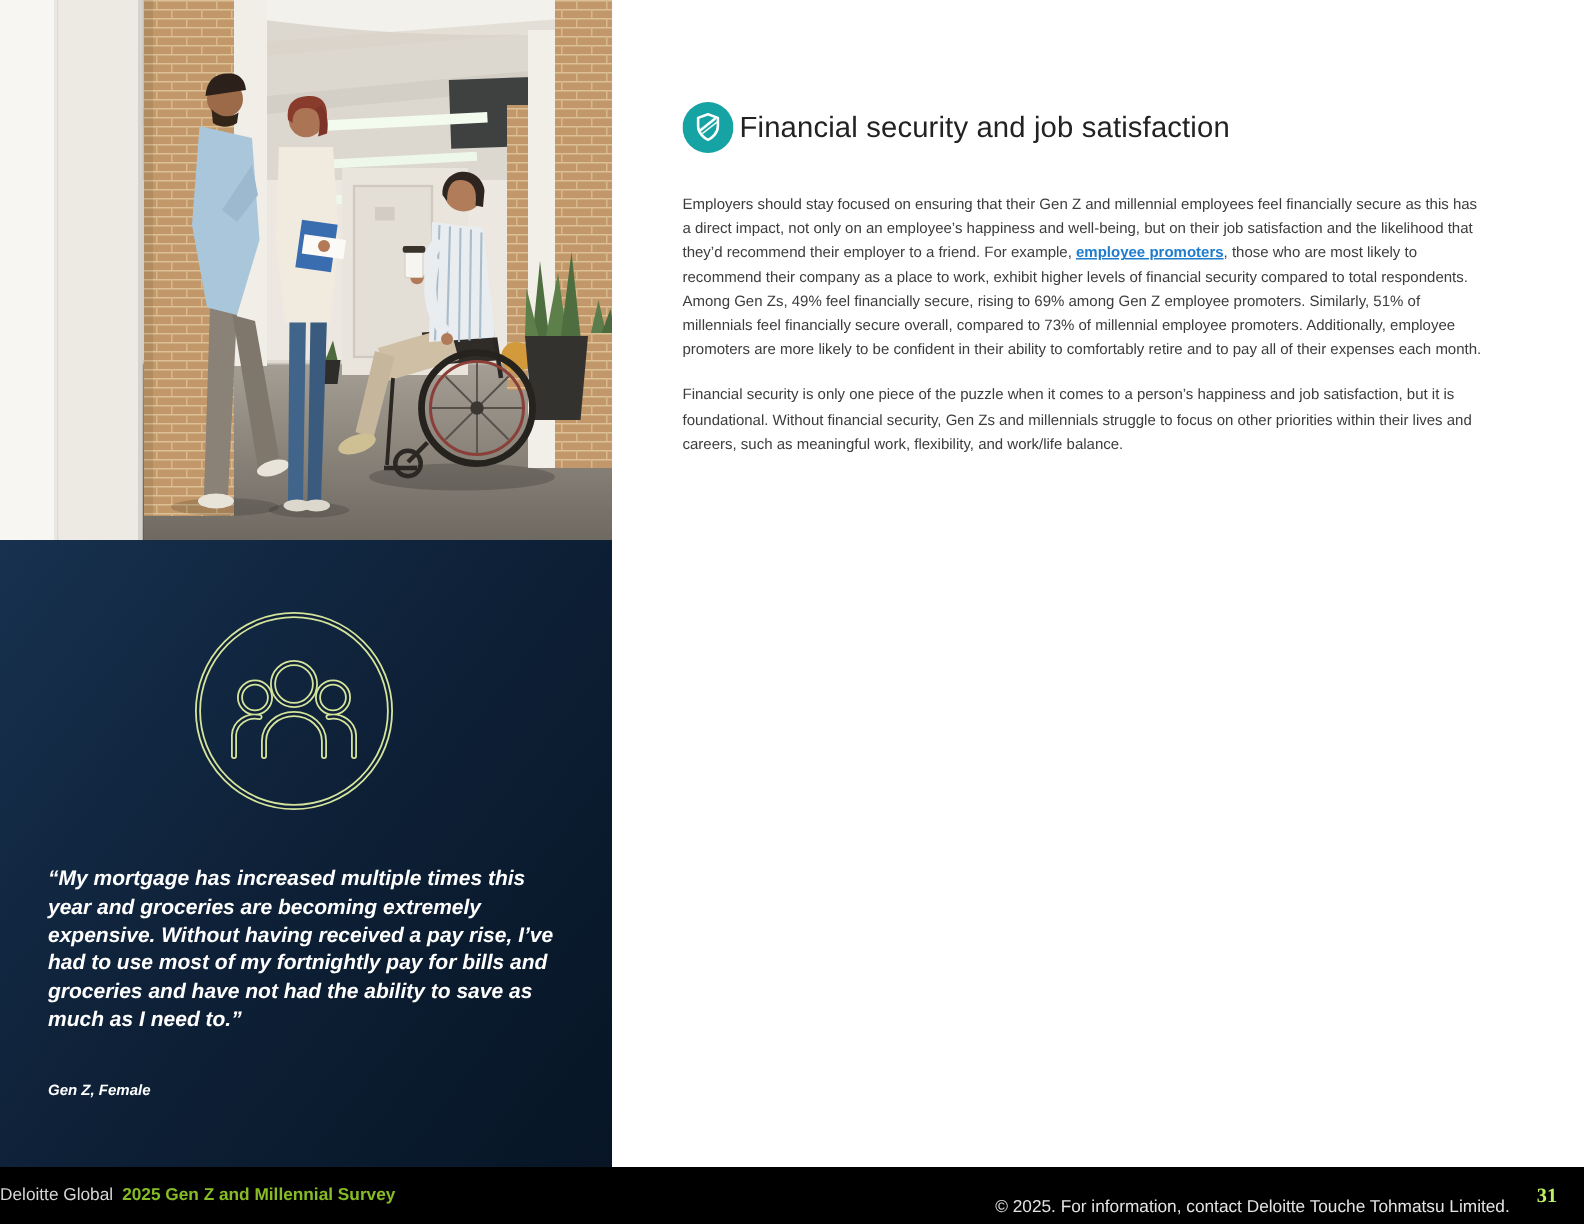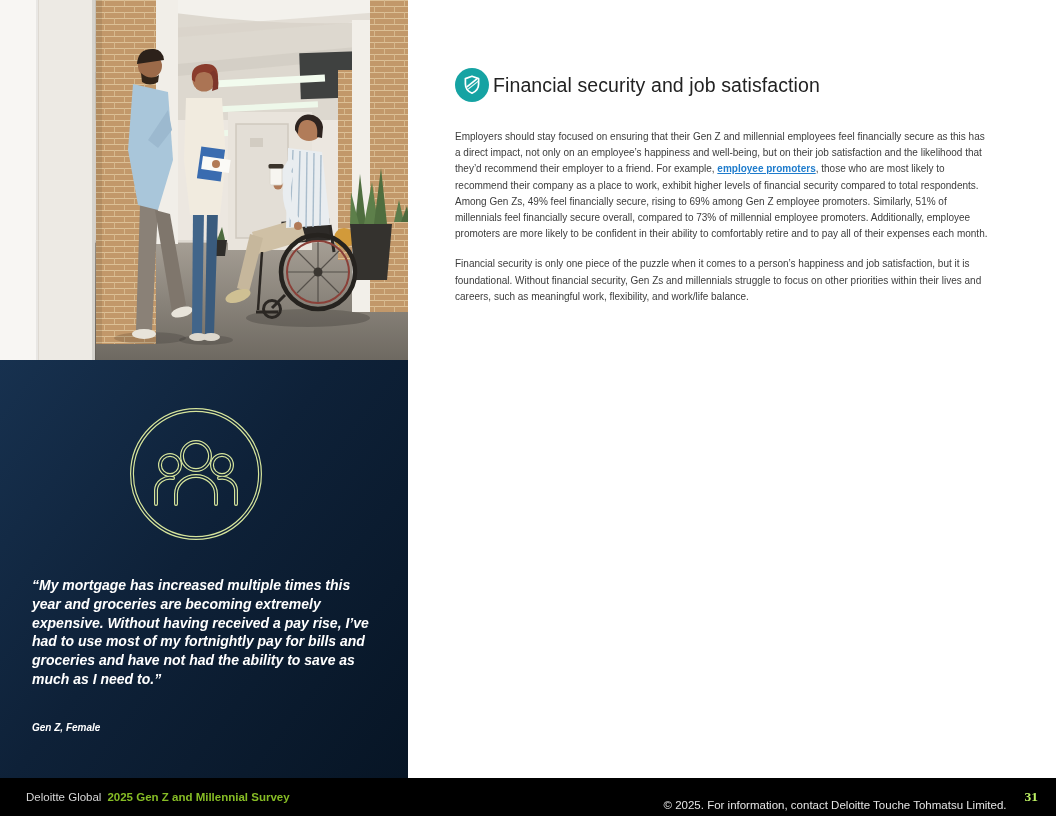--- a/index.html
+++ b/index.html
@@ -30,21 +30,21 @@
   .body-copy{
     position:absolute;left:455px;top:129px;width:536px;
     font-size:10px;line-height:16.2px;color:#3c3c3c;
   }
   .body-copy p{margin:0 0 14px 0;}
   .inline-link{color:#1f7ccc;font-weight:bold;text-decoration:underline;cursor:pointer;}
   
   .footer{
     position:absolute;left:0;bottom:0;width:1056px;height:38px;background:#000000;
     display:flex;align-items:center;justify-content:space-between;
-    padding:0 18px 0 26px;box-sizing:border-box;
+    padding:0 18px 0 0;box-sizing:border-box;
   }
   .footer-left{font-size:11.5px;color:#d6d6d6;white-space:nowrap;}
   .footer-left .survey-title{color:#86bc25;font-weight:bold;margin-left:6px;}
   .footer-right{display:flex;align-items:center;gap:18px;}
   .footer-copyright{font-size:11.5px;color:#e4e4e4;white-space:nowrap;margin-top:16px;}
   .footer-pagenum{font-size:13.5px;color:#bef264;font-weight:bold;font-family:Liberation Serif, serif;}
 </style>
 </head>
 <body>
 

